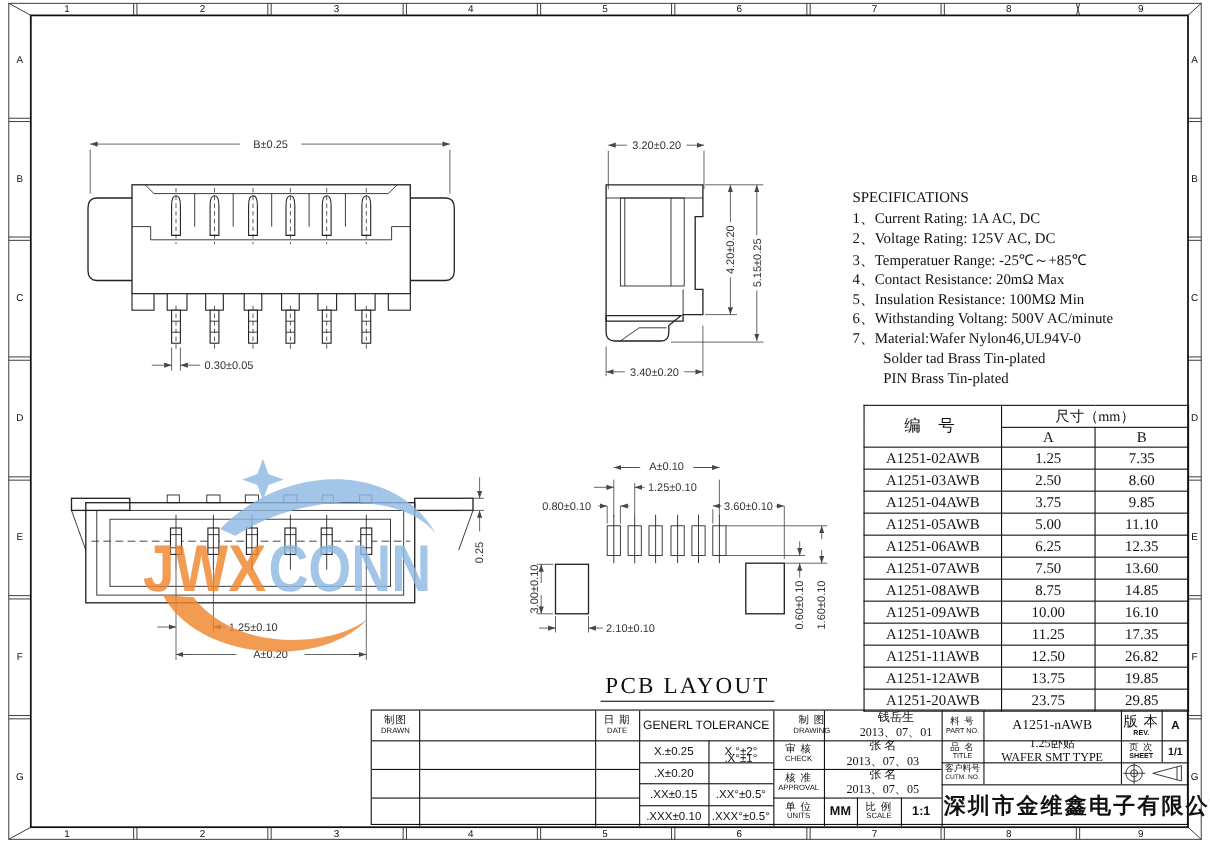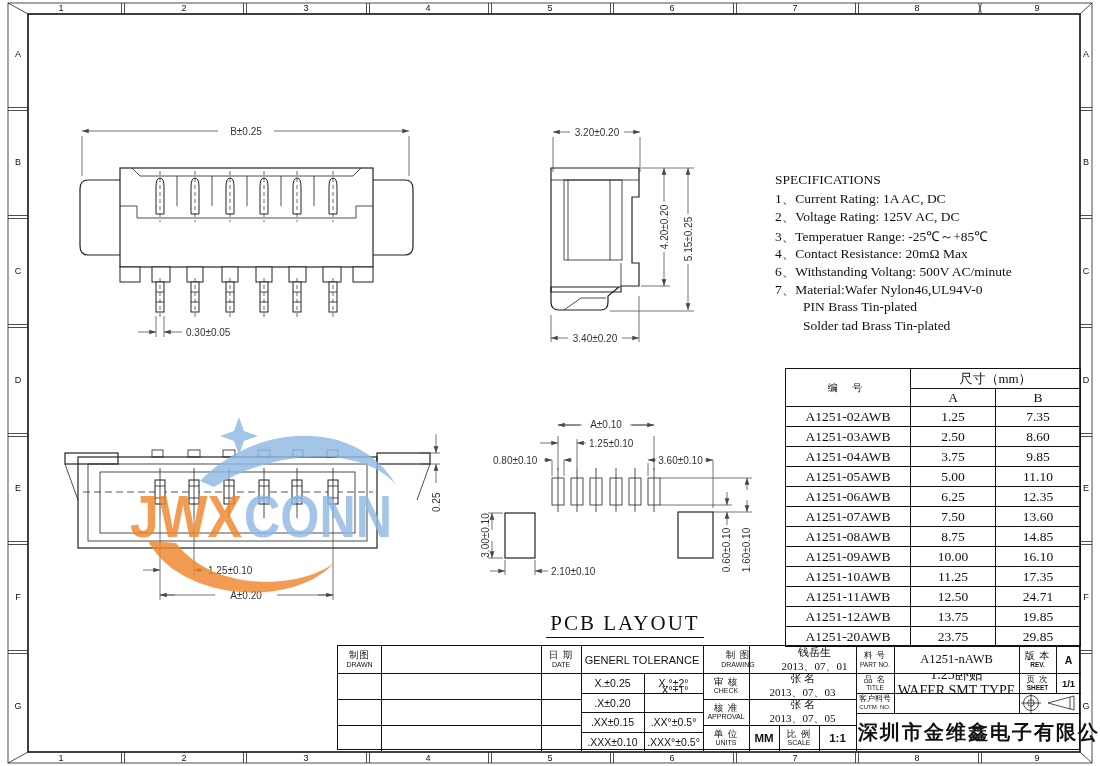--- a/index.html
+++ b/index.html
@@ -17,37 +17,37 @@
   .pdash{stroke:#2a2a2a;stroke-width:.7;fill:none;stroke-dasharray:4,3;}
   text.dt{font:10px "Liberation Sans",sans-serif;fill:#333;}
   
   #specs{left:775px;top:172px;width:315px;font:13.5px "Liberation Serif",serif;}
   #specs .ln{height:18.2px;white-space:nowrap;}
   #specs .ind{padding-left:28px;}
   
   #ptable{left:785px;top:368px;}
   #ptable table{border-collapse:collapse;table-layout:fixed;width:295px;border:1.5px solid #111;}
   #ptable td{border:1px solid #111;text-align:center;padding:0;font:13.5px "Liberation Serif",serif;overflow:hidden;}
-  #ptable td.h1{font-size:10px;letter-spacing:6px;}
+  #ptable td.h1{font-size:15px;letter-spacing:6px;}
   #ptable td.h2{font-size:13px;}
   
   #pcbtitle{left:546px;top:611px;width:158px;text-align:center;font:21px "Liberation Serif",serif;
             letter-spacing:2px;border-bottom:1.5px solid #111;padding-bottom:1px;white-space:nowrap;}
   
   #tblock{left:337px;top:645px;width:743px;height:105px;border:1.5px solid #111;box-sizing:border-box;font-family:"Liberation Serif",serif;}
   #tblock .vl{position:absolute;width:1px;background:#111;}
   #tblock .hl{position:absolute;height:1px;background:#111;}
   .cell{position:absolute;display:flex;align-items:center;justify-content:center;overflow:hidden;}
   .lbl2{flex-direction:column;line-height:1.12;text-align:center;}
   .cn{font-size:9.5px;letter-spacing:1px;}
   .en{font-size:7px;font-family:"Liberation Sans",sans-serif;}
   .tol{font:10.5px "Liberation Sans",sans-serif;}
   .nm{font-size:11px;line-height:1.25;text-align:center;}
   .bd{font:bold 11.5px "Liberation Sans",sans-serif;}
-  .v2{flex-direction:column;line-height:1.15;font-size:14px;}
+  .v2{flex-direction:column;line-height:1.15;font-size:11px;}
   #company{font:bold 20px "Liberation Sans",sans-serif;letter-spacing:2px;}
   
   #wm{left:120px;top:415px;width:300px;height:200px;opacity:.82;z-index:5;pointer-events:none;}
   #wm text{font-family:"Liberation Sans",sans-serif;font-weight:bold;font-size:60px;}
   .view{z-index:2;}
   .txt{z-index:6;}
 </style>
 </head>
 <body>
 
@@ -447,24 +447,25 @@
     <text x="10" y="122"><tspan fill="#F0862E" textLength="112" lengthAdjust="spacingAndGlyphs">JWX</tspan><tspan fill="#8FB9E4" x="124" textLength="148" lengthAdjust="spacingAndGlyphs">CONN</tspan></text>
   </svg>
 </div>
 
 <div class="abs txt" id="specs">
   <div class="ln">SPECIFICATIONS</div>
   <div class="ln">1、Current Rating: 1A AC, DC</div>
   <div class="ln">2、Voltage Rating: 125V AC, DC</div>
   <div class="ln">3、Temperatuer Range: -25℃～+85℃</div>
   <div class="ln">4、Contact Resistance: 20mΩ Max</div>
+  <div class="ln">5、Insulation Resistance: 100MΩ Min</div>
   <div class="ln">6、Withstanding Voltang: 500V AC/minute</div>
   <div class="ln">7、Material:Wafer Nylon46,UL94V-0</div>
+  <div class="ln ind">Solder tad Brass Tin-plated</div>
   <div class="ln ind">PIN Brass Tin-plated</div>
-  <div class="ln ind">Solder tad Brass Tin-plated</div>
 </div>
 
 <div class="abs txt" id="ptable">
   <table>
     <colgroup>
         <col style="width:125px">
         <col style="width:85px">
         <col style="width:85px">
       </colgroup>
     <tbody>
@@ -517,21 +518,21 @@
           <td>16.10</td>
         </tr>
     <tr style="height:20px">
           <td>A1251-10AWB</td>
           <td>11.25</td>
           <td>17.35</td>
         </tr>
     <tr style="height:20px">
           <td>A1251-11AWB</td>
           <td>12.50</td>
-          <td>24.71</td>
+          <td>26.82</td>
         </tr>
     <tr style="height:20px">
           <td>A1251-12AWB</td>
           <td>13.75</td>
           <td>19.85</td>
         </tr>
     <tr style="height:20px">
           <td>A1251-20AWB</td>
           <td>23.75</td>
           <td>29.85</td>
@@ -620,21 +621,21 @@
     <span class="en">SCALE</span>
   </div>
   <div class="cell bd" style="left:481px;top:79px;width:37px;height:26px">1:1</div>
 
   <div class="cell lbl2" style="left:518px;top:0;width:38px;height:27px">
     <span class="cn" style="font-size:8.5px">料 号</span>
     <span class="en" style="font-size:6.5px">PART NO.</span>
   </div>
   <div class="cell" style="left:556px;top:0;width:125px;height:27px;font-size:12.5px">A1251-nAWB</div>
   <div class="cell lbl2" style="left:681px;top:0;width:37px;height:27px">
-    <span class="cn" style="font-size:10px">版 本</span>
+    <span class="cn" style="font-size:13px">版 本</span>
     <span class="en" style="font-size:6.5px;font-weight:bold">REV.</span>
   </div>
   <div class="cell bd" style="left:718px;top:0;width:25px;height:27px;font-size:10.5px">A</div>
   <div class="cell lbl2" style="left:518px;top:27px;width:38px;height:20px">
     <span class="cn" style="font-size:8.5px">品 名</span>
     <span class="en" style="font-size:6.5px">TITLE</span>
   </div>
   <div class="cell v2" style="left:556px;top:27px;width:125px;height:20px">
     <span>1.25卧贴</span>
     <span>WAFER SMT TYPE</span>

